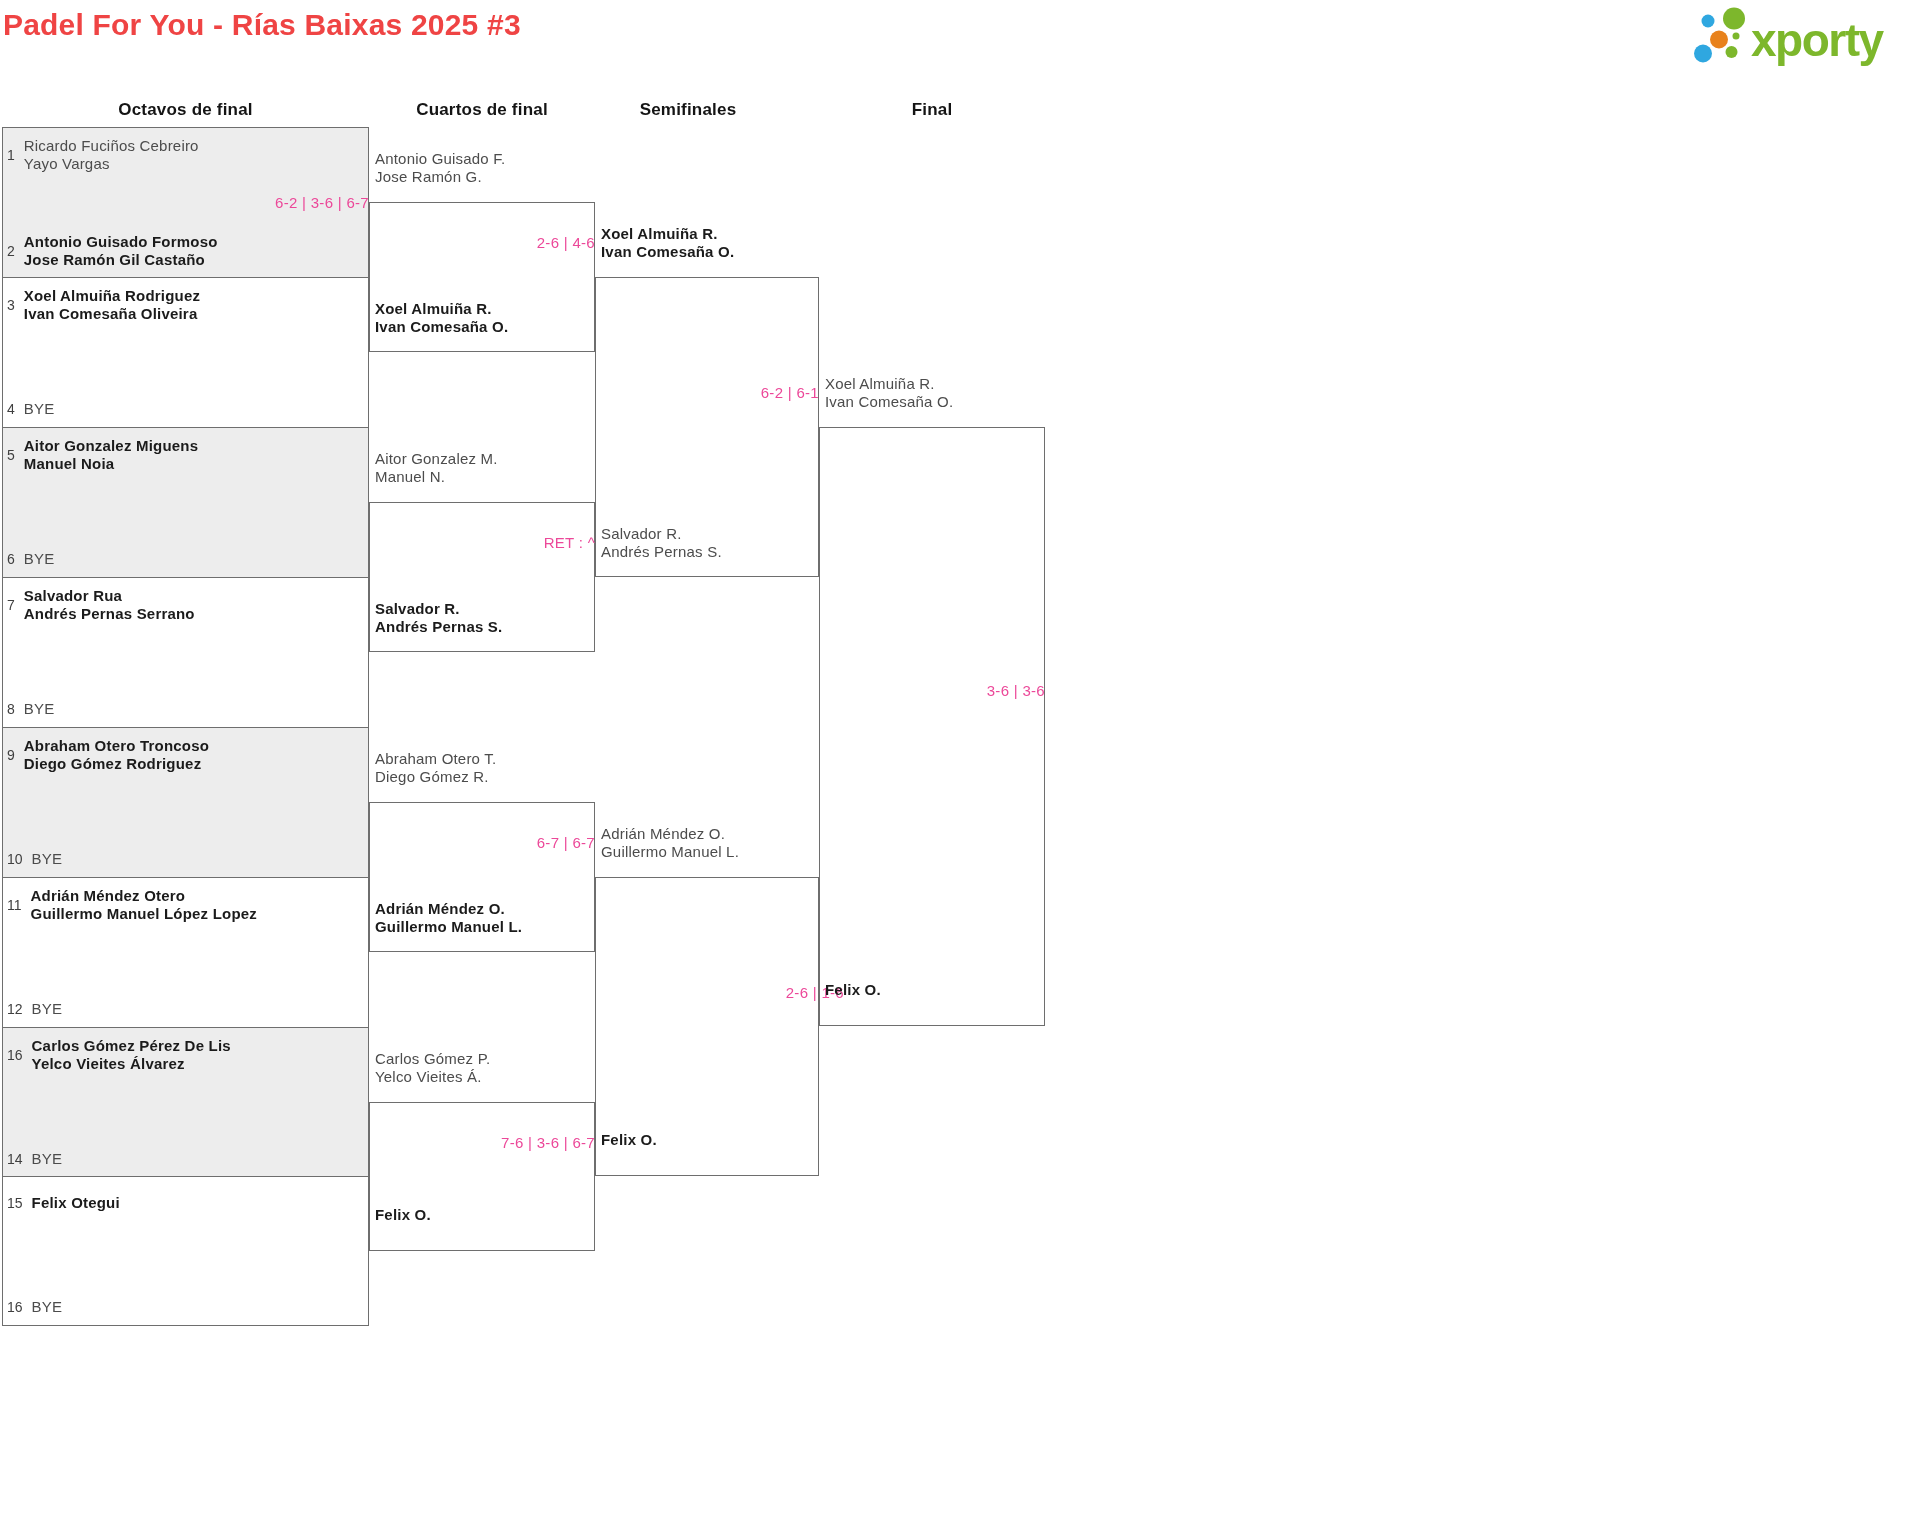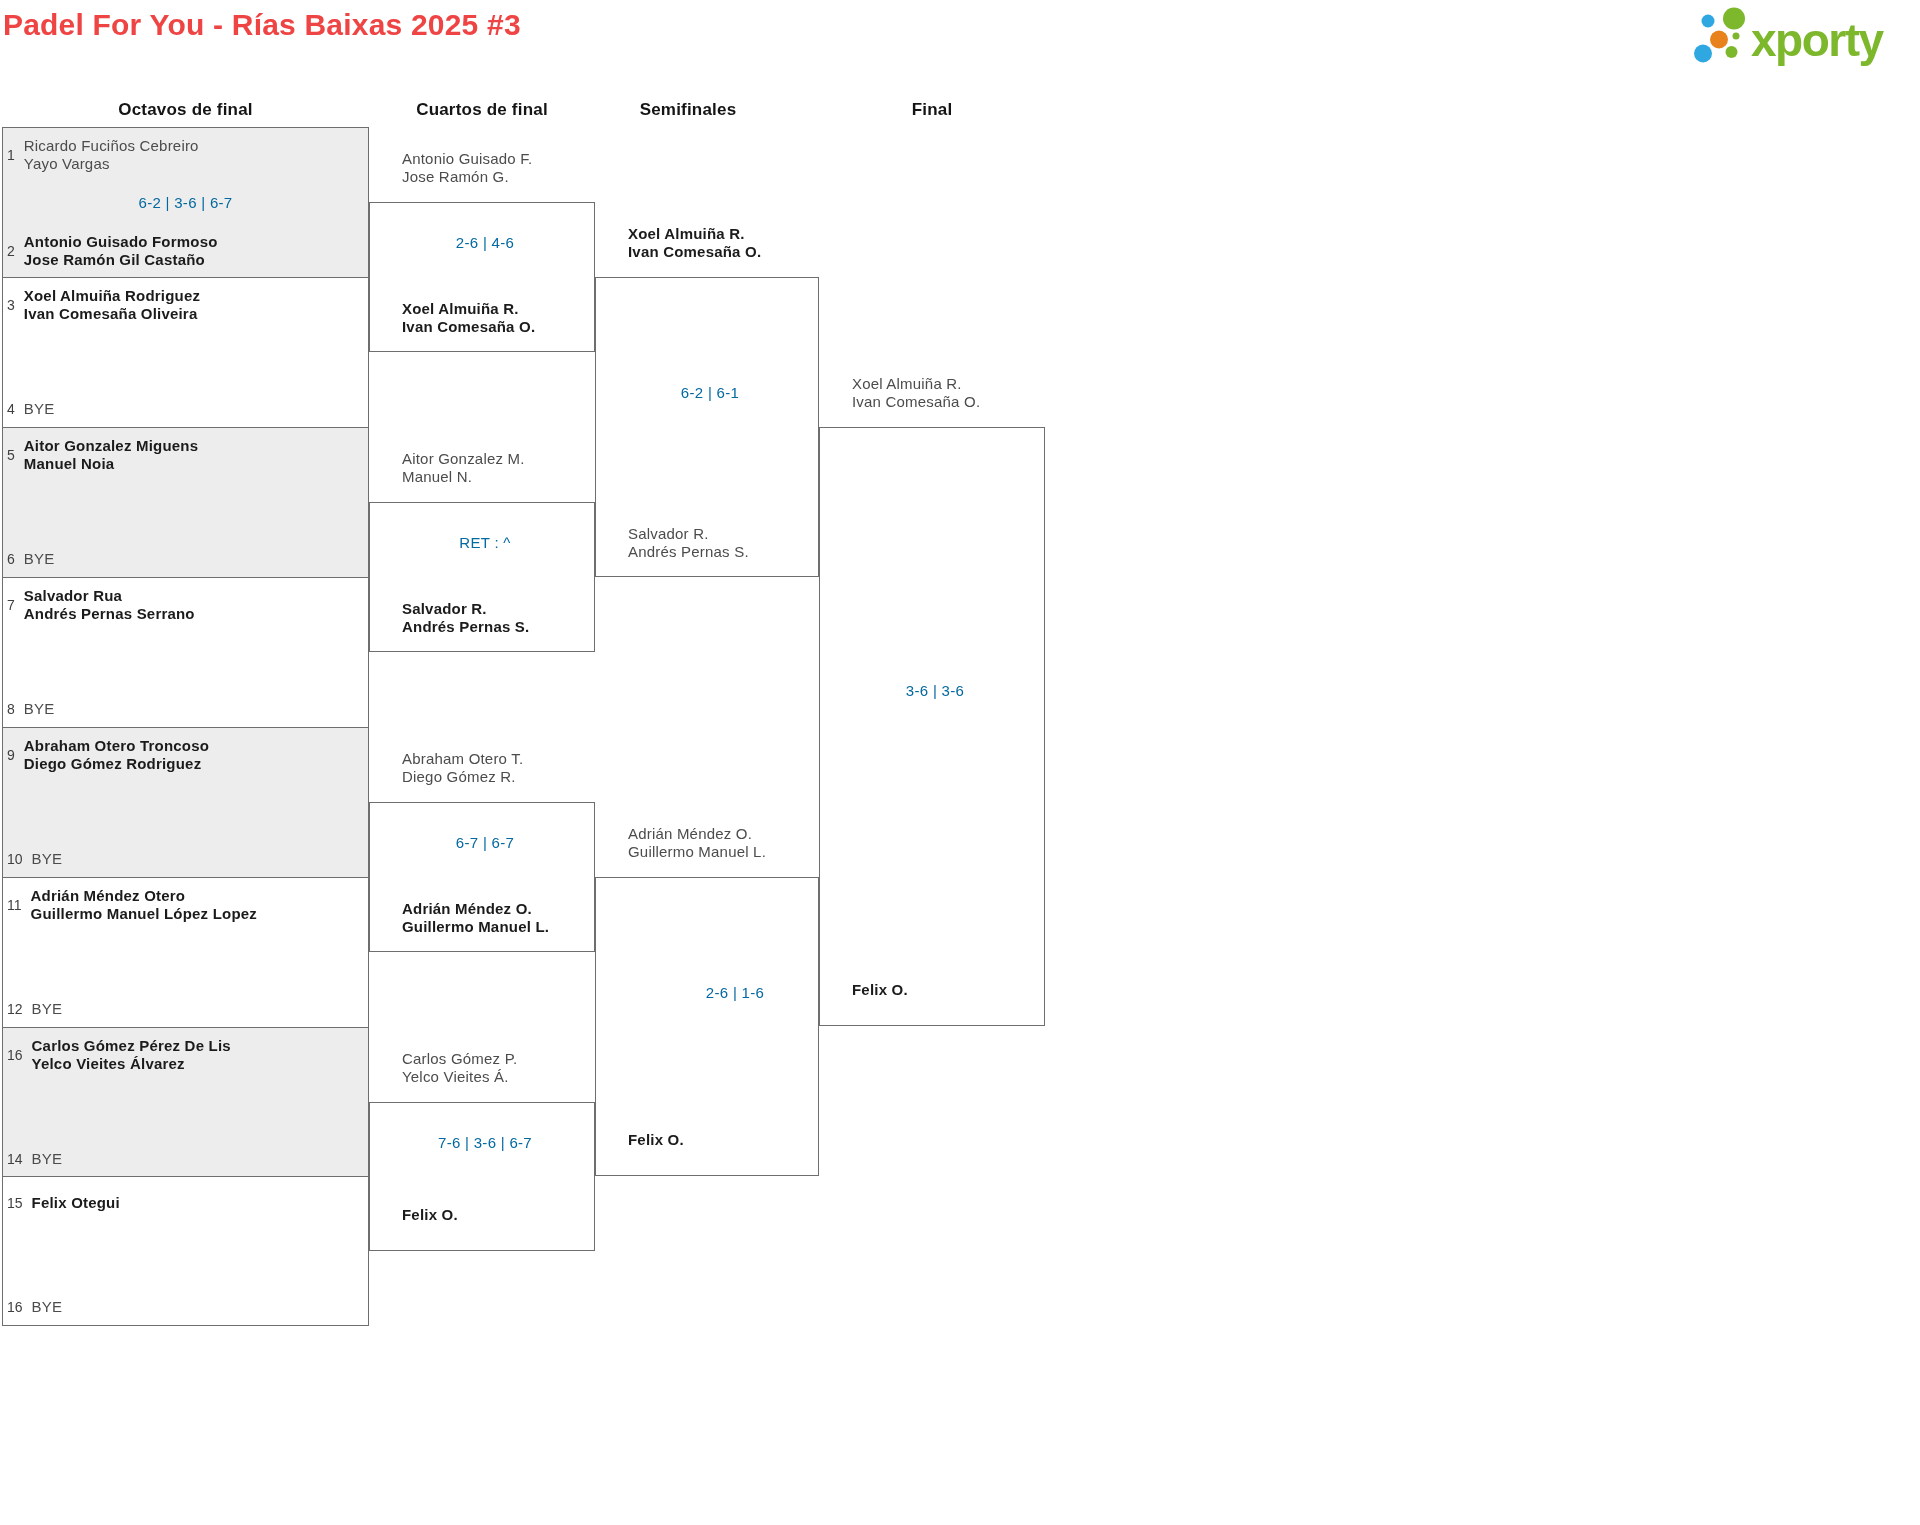--- a/index.html
+++ b/index.html
@@ -6,24 +6,24 @@
   #stage{position:relative;width:1920px;height:1525px;background:#fff;overflow:hidden;
          font-family:"Liberation Sans", sans-serif;color:#3f3f3f;}
   .title{position:absolute;left:3px;font-size:30px;font-weight:700;color:#ef4444;letter-spacing:.2px;white-space:nowrap;}
   .colhead{position:absolute;top:100px;text-align:center;font-size:17px;font-weight:700;color:#141414;letter-spacing:.2px;}
   .box{position:absolute;border:1px solid #6e6e6e;background:#fff;box-sizing:border-box;}
   .box.shade{background:#ededed;}
   .trow{position:absolute;left:7px;display:flex;align-items:center;gap:9px;}
   .seed{font-size:14px;color:#3f3f3f;flex:none;}
   .tname{font-size:15px;line-height:18px;letter-spacing:.2px;}
   .tname div{white-space:nowrap;}
-  .team2{position:absolute;font-size:15px;line-height:18px;letter-spacing:.2px;white-space:nowrap;margin-left:27px;}
+  .team2{position:absolute;font-size:15px;line-height:18px;letter-spacing:.2px;white-space:nowrap;}
   .reg{color:#4c4c4c;font-weight:400;}
   .bold{color:#1b1b1b;font-weight:700;}
-  .score{position:absolute;text-align:center;font-size:15px;color:#0369a1;letter-spacing:.3px;}
+  .score{position:absolute;text-align:right;font-size:15px;color:#ec4899;letter-spacing:.3px;}
   .logo{position:absolute;left:1690px;top:4px;}
 </style>
 </head>
 <body>
 
 <div id="stage">
 
   <div class="title" style="top:8px">Padel For You - Rías Baixas 2025 #3</div>
 
   <svg class="logo" width="230" height="72" viewBox="0 0 230 72">

